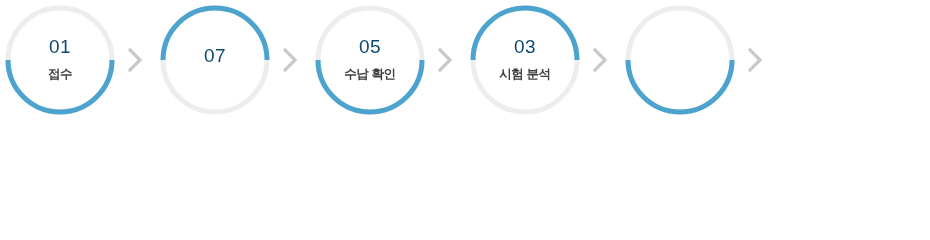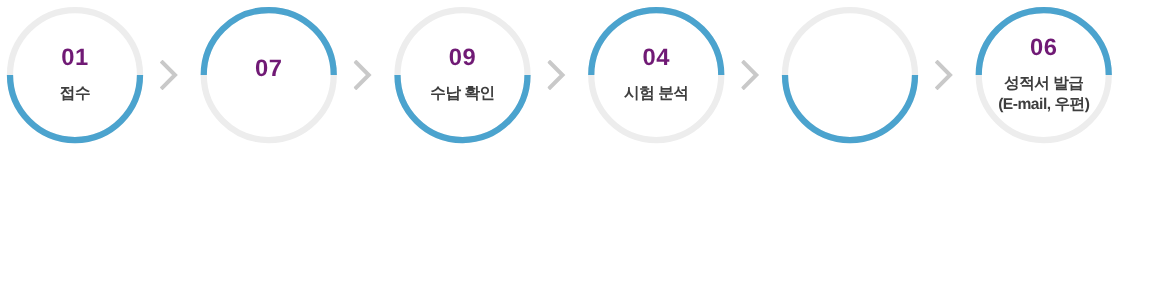--- a/index.html
+++ b/index.html
@@ -51,22 +51,22 @@
     text-align: center;
     display: flex;
     flex-direction: column;
     align-items: center;
     justify-content: center;
     line-height: 1;
   }
 
   .step-num {
     font-size: 19px;
-    color: #701a75;
-    font-weight: 700;
+    color: #0c4a6e;
+    font-weight: 400;
     letter-spacing: 0.5px;
     line-height: 1;
     margin-bottom: 10px;
   }
 
   .step-label {
     font-size: 12.5px;
     color: #3e3e3e;
     font-weight: bold;
     line-height: 1.32;
@@ -124,38 +124,38 @@
       <polyline points="2,2 12,12 2,22" fill="none" stroke="#c9c9c9" stroke-width="3.2" stroke-linecap="square" stroke-linejoin="miter"></polyline>
     </svg>
   </div>
 
   <div class="step">
     <svg class="ring-svg" viewBox="0 0 112 112">
       <circle cx="56" cy="56" r="52" fill="none" stroke="#ededed" stroke-width="5"></circle>
       <path d="M 4 56 A 52 52 0 0 0 108 56" fill="none" stroke="#4ba3ce" stroke-width="5" stroke-linecap="butt"></path>
     </svg>
     <div class="step-body">
-      <div class="step-num">09</div>
+      <div class="step-num">05</div>
       <div class="step-label">수납 확인</div>
     </div>
   </div>
 
   <div class="chevron">
     <svg width="15" height="24" viewBox="0 0 15 24" aria-hidden="true">
       <polyline points="2,2 12,12 2,22" fill="none" stroke="#c9c9c9" stroke-width="3.2" stroke-linecap="square" stroke-linejoin="miter"></polyline>
     </svg>
   </div>
 
   <div class="step">
     <svg class="ring-svg" viewBox="0 0 112 112">
       <circle cx="56" cy="56" r="52" fill="none" stroke="#ededed" stroke-width="5"></circle>
       <path d="M 4 56 A 52 52 0 0 1 108 56" fill="none" stroke="#4ba3ce" stroke-width="5" stroke-linecap="butt"></path>
     </svg>
     <div class="step-body">
-      <div class="step-num">04</div>
+      <div class="step-num">03</div>
       <div class="step-label">시험 분석</div>
     </div>
   </div>
 
   <div class="chevron">
     <svg width="15" height="24" viewBox="0 0 15 24" aria-hidden="true">
       <polyline points="2,2 12,12 2,22" fill="none" stroke="#c9c9c9" stroke-width="3.2" stroke-linecap="square" stroke-linejoin="miter"></polyline>
     </svg>
   </div>
 
@@ -165,25 +165,14 @@
       <path d="M 4 56 A 52 52 0 0 0 108 56" fill="none" stroke="#4ba3ce" stroke-width="5" stroke-linecap="butt"></path>
     </svg>
   </div>
 
   <div class="chevron">
     <svg width="15" height="24" viewBox="0 0 15 24" aria-hidden="true">
       <polyline points="2,2 12,12 2,22" fill="none" stroke="#c9c9c9" stroke-width="3.2" stroke-linecap="square" stroke-linejoin="miter"></polyline>
     </svg>
   </div>
 
-  <div class="step">
-    <svg class="ring-svg" viewBox="0 0 112 112">
-      <circle cx="56" cy="56" r="52" fill="none" stroke="#ededed" stroke-width="5"></circle>
-      <path d="M 4 56 A 52 52 0 0 1 108 56" fill="none" stroke="#4ba3ce" stroke-width="5" stroke-linecap="butt"></path>
-    </svg>
-    <div class="step-body">
-      <div class="step-num">06</div>
-      <div class="step-label">성적서 발급
-(E-mail, 우편)</div>
-    </div>
-  </div>
 
 </div>
 
 </body></html>

